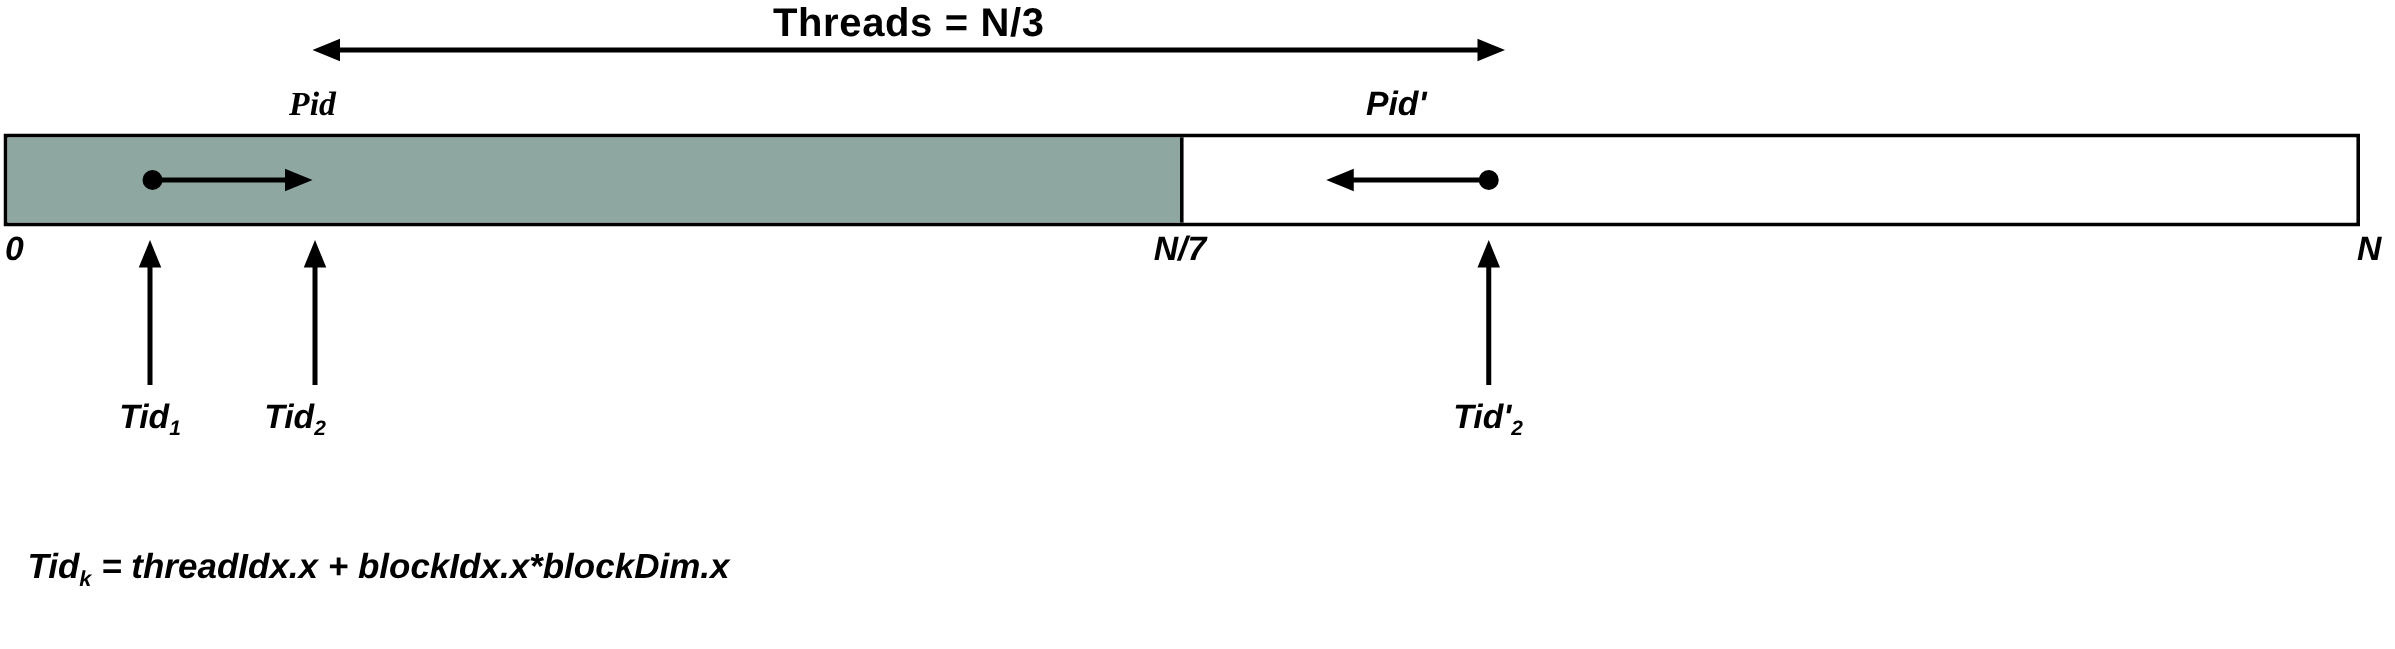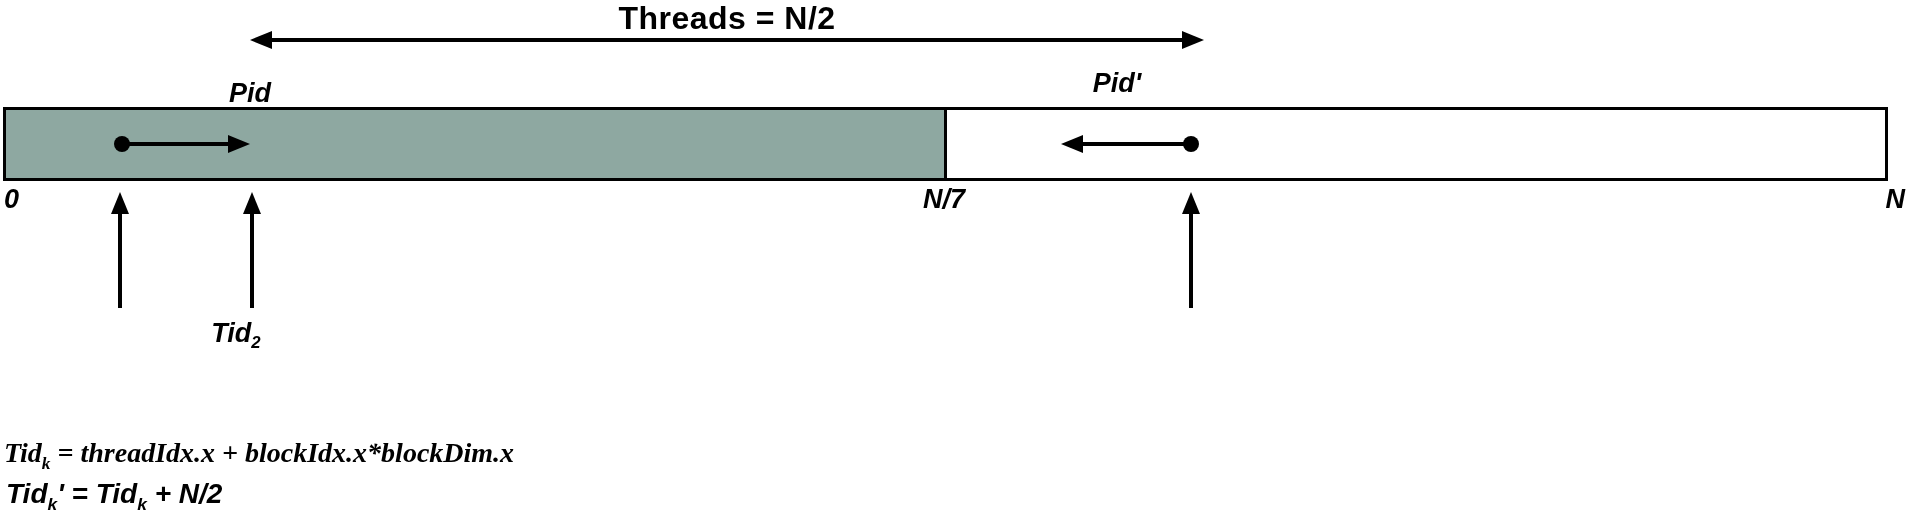--- a/index.html
+++ b/index.html
@@ -60,29 +60,29 @@
     width: 16px; height: 16px;
     border-radius: 50%;
     background: var(--ink);
   }
 </style>
 </head>
 <body>
 
 <div class="canvas" style="--array-fill: #8EA8A1; --ink: #000000;">
 
-  <div class="lbl title center" style="left:250px; top:0px; width:954px;">Threads = N/2</div>
+  <div class="lbl title center" style="left:250px; top:0px; width:954px;">Threads = N/3</div>
 
   <div>
     <div class="ah ah-left" style="left:250px;  top:31px;"></div>
     <div class="shaft-h" style="left:268px;  top:38px; width:918px;"></div>
     <div class="ah ah-right" style="left:1182px; top:31px;"></div>
   </div>
 
-  <div class="lbl pid it center" style="left:190px; top:78px; width:120px;">Pid</div>
+  <div class="lbl pid it center" style="left:190px; top:68px; width:120px;font-family:Liberation Serif, serif;">Pid</div>
   <div class="lbl pid it center" style="left:1057px; top:68px; width:120px;">Pid'</div>
 
   <div class="bar">
     <div class="half-left"></div>
     <div class="divider"></div>
     <div class="half-right"></div>
   </div>
 
   <div>
     <div class="dot" style="left:114px; top:136px;"></div>
@@ -106,24 +106,27 @@
   </div>
   <div>
     <div class="ah ah-up" style="left:243px; top:192px;"></div>
     <div class="shaft-v" style="left:250px; top:212px; height:96px;"></div>
   </div>
   <div>
     <div class="ah ah-up" style="left:1182px; top:192px;"></div>
     <div class="shaft-v" style="left:1189px; top:212px; height:96px;"></div>
   </div>
 
+  <div class="lbl tid it center" style="left:60px; top:318px; width:120px;">
+    <span>Tid</span><sub>1</sub>
+  </div>
   <div class="lbl tid it center" style="left:176px; top:318px; width:120px;">
     <span>Tid</span><sub>2</sub>
   </div>
+  <div class="lbl tid it center" style="left:1128px; top:318px; width:125px;">
+    <span>Tid'</span><sub>2</sub>
+  </div>
 
-  <div class="lbl formula it" style="left:4px; top:437px;font-family:Liberation Serif, serif;">
+  <div class="lbl formula it" style="left:22px; top:437px;">
     <span>Tid</span><sub>k</sub><span> = threadIdx.x + blockIdx.x*blockDim.x</span>
-  </div>
-  <div class="lbl formula it" style="left:6px; top:478px;">
-    <span>Tid</span><sub>k</sub><span>' = Tid</span><sub>k</sub><span> + N/2</span>
   </div>
 
 </div>
 
 </body></html>

